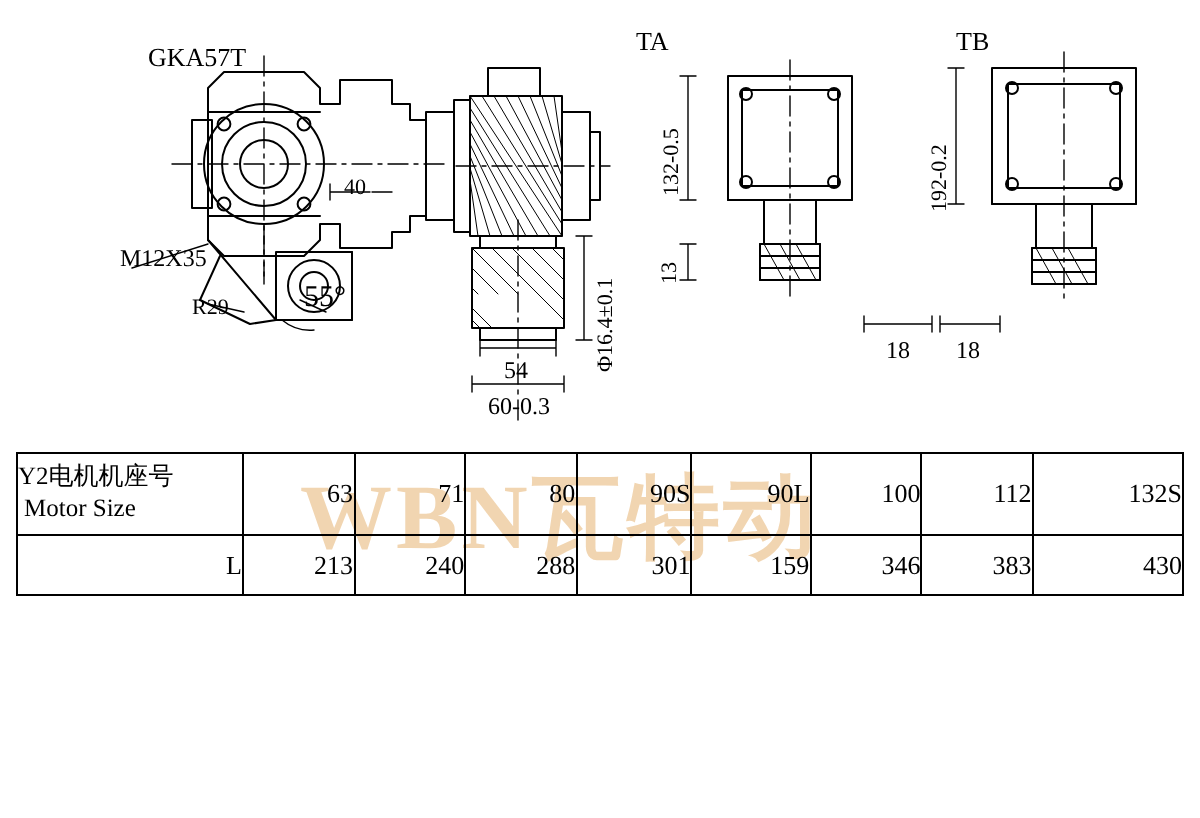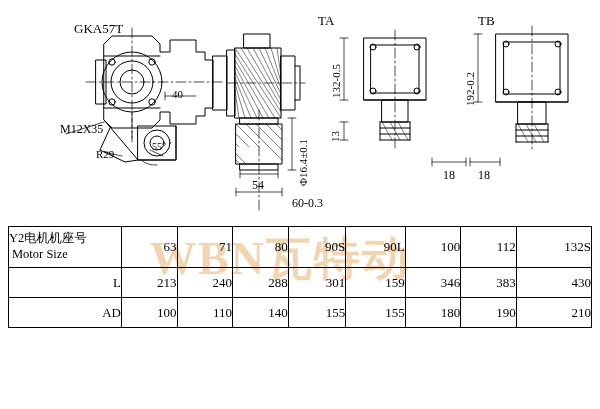--- a/index.html
+++ b/index.html
@@ -162,25 +162,25 @@
 
     </g>
   </svg>
 
   <span class="lbl" style="left:74px;top:21px;font-size:13px;">GKA57T</span>
   <span class="lbl" style="left:318px;top:13px;font-size:13px;">TA</span>
   <span class="lbl" style="left:478px;top:13px;font-size:13px;">TB</span>
 
   <span class="lbl" style="left:60px;top:122px;font-size:12px;">M12X35</span>
   <span class="lbl" style="left:96px;top:148px;font-size:11px;">R29</span>
-  <span class="lbl" style="left:152px;top:141px;font-size:10px;">55°</span>
+  <span class="lbl" style="left:152px;top:141px;font-size:15px;">55°</span>
   <span class="lbl" style="left:172px;top:88px;font-size:11px;text-align:right;">40</span>
 
   <span class="lbl" style="left:252px;top:178px;font-size:12px;">54</span>
-  <span class="lbl" style="left:244px;top:196px;font-size:12px;margin-left:48px;">60-0.3</span>
+  <span class="lbl" style="left:244px;top:196px;font-size:12px;">60-0.3</span>
   <span class="lbl" style="left:297px;top:186px;font-size:11px;transform:rotate(-90deg);transform-origin:left top;">Φ16.4±0.1</span>
 
   <span class="lbl" style="left:330px;top:98px;font-size:11px;transform:rotate(-90deg);transform-origin:left top;">132-0.5</span>
   <span class="lbl" style="left:329px;top:142px;font-size:11px;transform:rotate(-90deg);transform-origin:left top;">13</span>
 
   <span class="lbl" style="left:464px;top:106px;font-size:11px;transform:rotate(-90deg);transform-origin:left top;">192-0.2</span>
   <span class="lbl" style="left:443px;top:168px;font-size:12px;">18</span>
   <span class="lbl" style="left:478px;top:168px;font-size:12px;">18</span>
 
   <span class="wm" style="left:150px;top:228px;font-size:46px;">WBN瓦特动</span>
@@ -205,27 +205,16 @@
       <td class="rowhdr">L</td>
       <td>213</td>
       <td>240</td>
       <td>288</td>
       <td>301</td>
       <td>159</td>
       <td>346</td>
       <td>383</td>
       <td>430</td>
     </tr>
-    <tr>
-      <td class="rowhdr">AD</td>
-      <td>100</td>
-      <td>110</td>
-      <td>140</td>
-      <td>155</td>
-      <td>155</td>
-      <td>180</td>
-      <td>190</td>
-      <td>210</td>
-    </tr>
   </tbody>
     </table>
 
 </div>
 
 </body></html>

